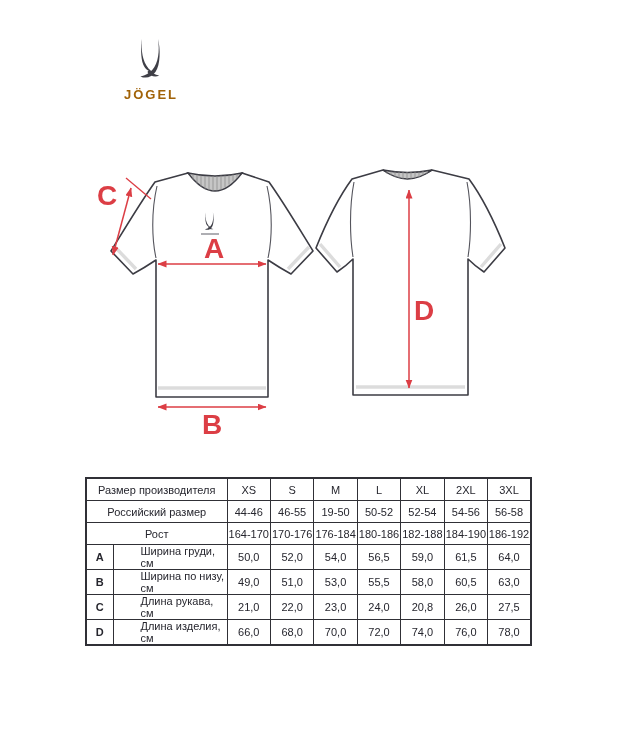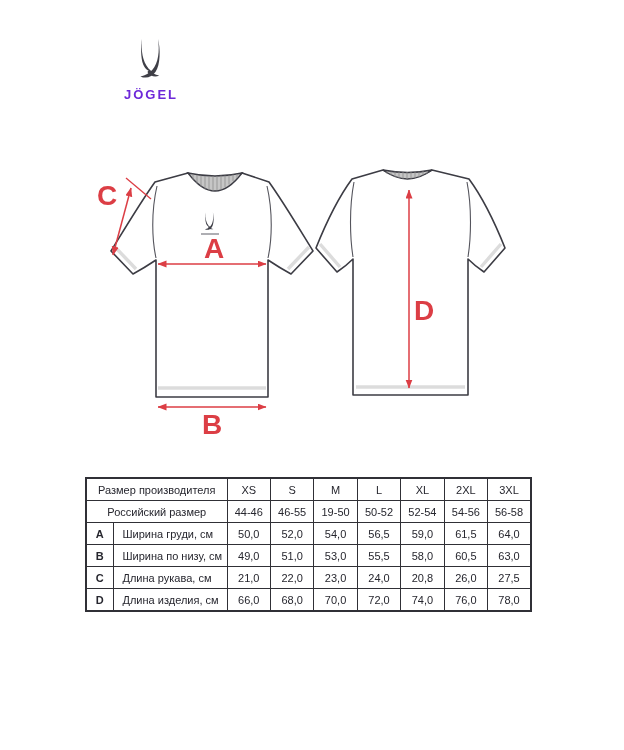--- a/index.html
+++ b/index.html
@@ -2,21 +2,21 @@
 <html><head>
 <meta charset="utf-8">
 <style>
   html,body{margin:0;padding:0;background:#ffffff;}
   .page{position:relative;width:624px;height:750px;background:#ffffff;overflow:hidden;
         font-family:"Liberation Sans",sans-serif;color:#26262e;}
 
   
   .brand-icon{position:absolute;left:136px;top:38px;width:28px;height:44px;}
   .brand-word{position:absolute;left:115px;top:87px;width:72px;text-align:center;
-              font-size:13px;font-weight:700;letter-spacing:2px;color:#6d28d9;}
+              font-size:13px;font-weight:700;letter-spacing:2px;color:#a16207;}
   .title{position:absolute;left:199px;top:50px;margin:0;font-size:28.5px;font-weight:700;
          letter-spacing:0.4px;color:#26262e;white-space:nowrap;}
 
   
   .diagram{position:absolute;left:82px;top:148px;width:460px;height:300px;}
   .shirt{fill:#ffffff;stroke:#3c3c44;stroke-width:1.6;stroke-linejoin:round;}
   .seam{fill:none;stroke:#54545c;stroke-width:1.1;}
   .trim{stroke:#dcdcdc;stroke-width:3.4;}
   .collar{fill:#c6c6c6;stroke:#3c3c44;stroke-width:1.3;}
   .hatch{stroke:#8e8e8e;stroke-width:0.8;}
@@ -27,21 +27,21 @@
   .mini-logo{fill:#3f3f47;}
 
   
   .size-table{position:absolute;left:85px;top:477px;width:447px;border-collapse:collapse;
               table-layout:fixed;font-size:11px;color:#26262e;}
   .size-table td{border:1px solid #303036;height:21px;text-align:center;padding:0;
                  vertical-align:middle;}
   .size-table{border:2px solid #303036;}
   td.rowlabel{font-weight:400;}
   td.letter{font-weight:700;}
-  td.name{text-align:left;padding-left:9px;}
+  td.name{text-align:left;padding-left:27px;}
 </style>
 </head>
 <body>
 
 <div class="page">
 
   <svg class="brand-icon" viewBox="0 0 28 44">
     <path class="mini-logo" fill="#26262e" d="M6,1 C5,13 6.5,23 12.5,30.5 C13.5,31.7 14.8,32.8 16,33.6 C12.5,33.6 9,31 7.2,26.5 C4.6,19.5 4.8,8 6,1 Z"></path>
     <path class="mini-logo" fill="#26262e" d="M22,1 C23.8,13 22.4,25 16.4,31.8 C13.4,35.2 9.4,37.6 4.4,38.4 C10,41 16,39.2 19.6,33.8 C24.4,26.8 24.6,11 22,1 Z"></path>
     <path class="mini-logo" fill="#26262e" d="M13.4,31.4 C15.6,34.6 18.8,36.8 23.2,37.6 C18.8,39.8 14,38 11.4,34 Z"></path>
@@ -149,20 +149,30 @@
         <td class="rowlabel" colspan="2">Российский размер</td>
         <td>44-46</td>
         <td>46-55</td>
         <td>19-50</td>
         <td>50-52</td>
         <td>52-54</td>
         <td>54-56</td>
         <td>56-58</td>
       </tr>
       <tr>
+        <td class="rowlabel" colspan="2">Рост</td>
+        <td>164-170</td>
+        <td>170-176</td>
+        <td>176-184</td>
+        <td>180-186</td>
+        <td>182-188</td>
+        <td>184-190</td>
+        <td>186-192</td>
+      </tr>
+      <tr>
         <td class="letter">A</td>
         <td class="name">Ширина груди, см</td>
         <td>50,0</td>
         <td>52,0</td>
         <td>54,0</td>
         <td>56,5</td>
         <td>59,0</td>
         <td>61,5</td>
         <td>64,0</td>
       </tr>

